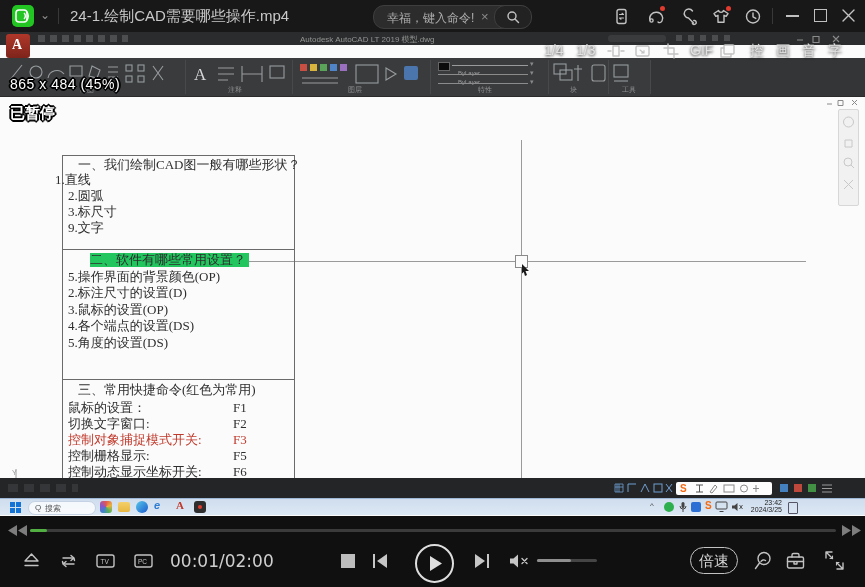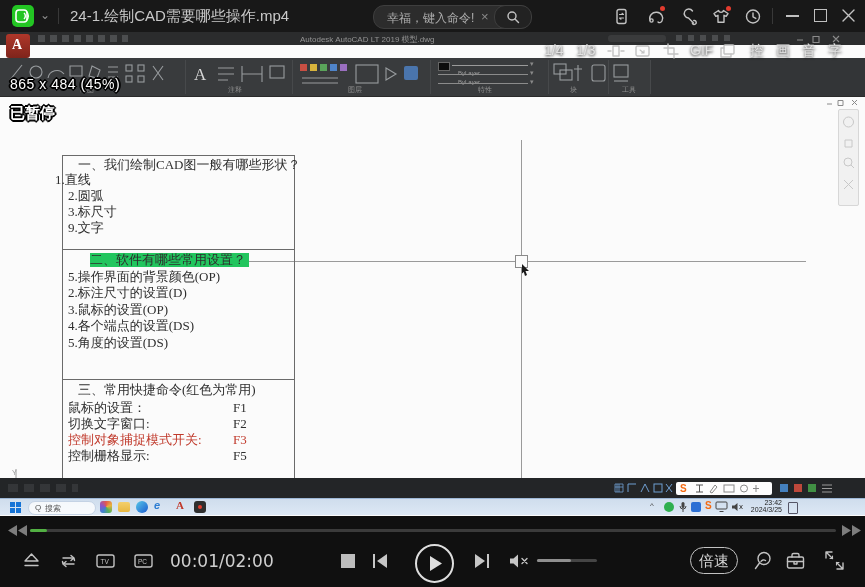--- a/index.html
+++ b/index.html
@@ -209,20 +209,22 @@
 
       <span class="abs note serif nw" style="left:78px;top:286px">三、常用快捷命令(红色为常用)</span>
       <div class="abs note serif nw" style="left:68px;top:304px;width:215px">
         <span>鼠标的设置：</span><span class="abs" style="left:165px">F1</span></div>
       <div class="abs note serif nw" style="left:68px;top:320px;width:215px">
         <span>切换文字窗口:</span><span class="abs" style="left:165px">F2</span></div>
       <div class="abs note serif nw red" style="left:68px;top:336px;width:215px">
         <span>控制对象捕捉模式开关:</span><span class="abs" style="left:165px">F3</span></div>
       <div class="abs note serif nw" style="left:68px;top:352px;width:215px">
         <span>控制栅格显示:</span><span class="abs" style="left:165px">F5</span></div>
+      <div class="abs note serif nw" style="left:68px;top:368px;width:215px">
+        <span>控制动态显示坐标开关:</span><span class="abs" style="left:165px">F6</span></div>
       <div class="abs note serif nw" style="left:68px;top:384px;width:215px">
         <span>控制栅格显示:</span><span class="abs" style="left:165px">F7</span></div>
       <div class="abs note serif nw red" style="left:68px;top:400px;width:215px">
         <span>切换正交模式:</span><span class="abs" style="left:165px">F8</span></div>
 
       <svg class="abs" style="left:10px;top:368px" width="40" height="36">
         <path d="M6 4 v27 M6 31 h26" stroke="#9a9a9a" stroke-width="1" fill="none"></path>
         <rect x="4" y="29" width="5" height="5" fill="none" stroke="#9a9a9a" stroke-width="1"></rect>
         <text x="2" y="10" font-size="7" fill="#9a9a9a">Y</text>
         <text x="28" y="24" font-size="7" fill="#9a9a9a">x</text>

